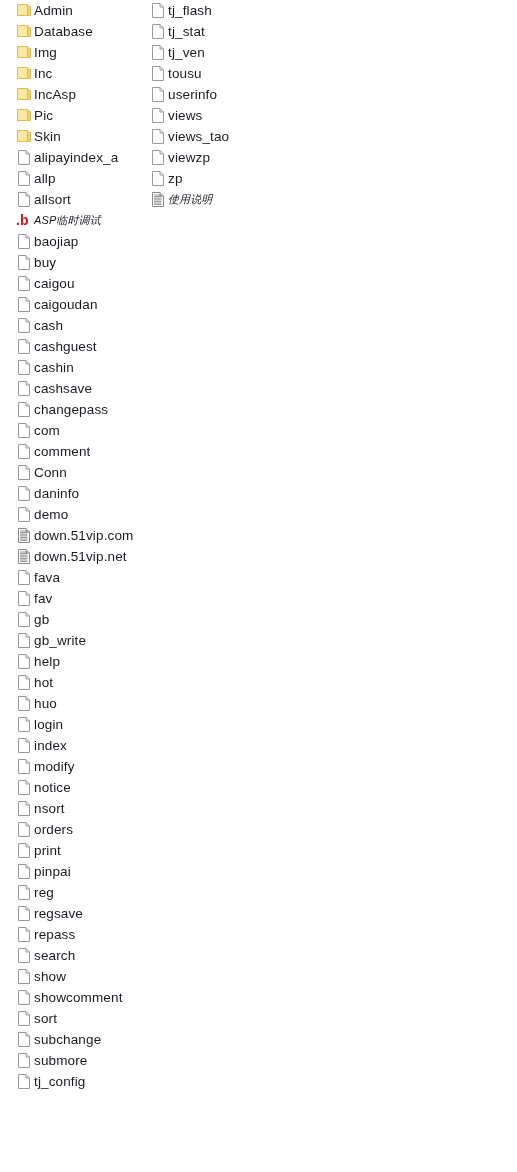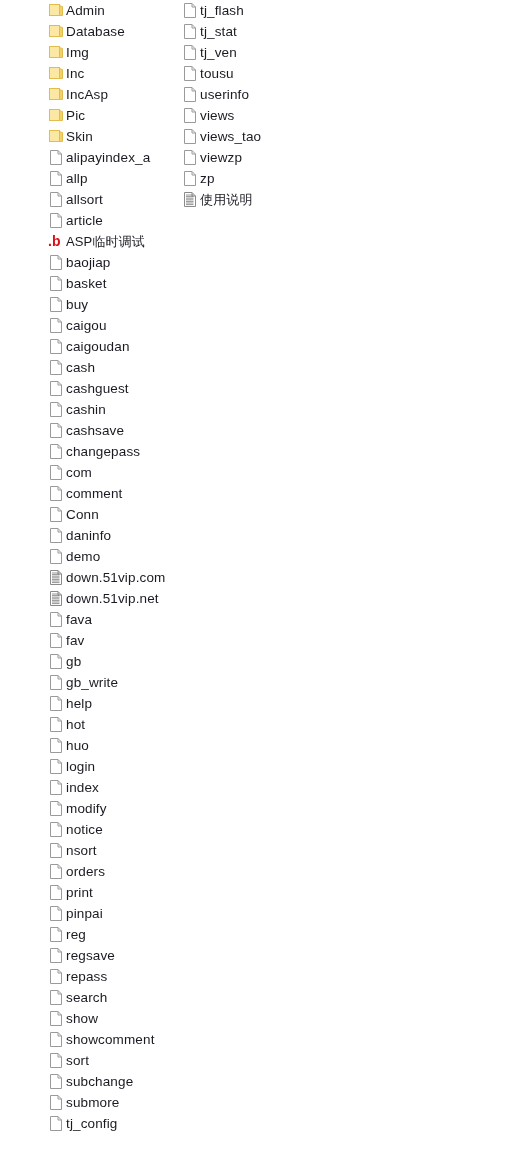--- a/index.html
+++ b/index.html
@@ -14,21 +14,20 @@
     overflow: hidden;
     font-family: "Liberation Sans", "DejaVu Sans", sans-serif;
     color: #1a1a22;
     -webkit-font-smoothing: antialiased;
   }
 
   #file-listing {
     position: relative;
     width: 481px;
     height: 1172px;
-    margin-left: 32px;
   }
 
   .column {
     position: absolute;
     top: 0;
   }
   .column.left  { left: 0px; }
   .column.right { left: 134px; }
 
   .file-row {
@@ -68,21 +67,22 @@
     color: #d8121a;
     font-family: "Liberation Sans", "DejaVu Sans", sans-serif;
     font-weight: bold;
     font-size: 14px;
     line-height: 17px;
     text-align: left;
   }
 
   
   .label.cjk {
-    font-size: 13px;
+    font-size: 11px;
+    font-style: italic;
   }
 </style>
 </head>
 <body>
 
 <div id="file-listing">
     <div class="column left">
       <div class="file-row">
         <span class="icon">
           <svg width="14" height="17" viewBox="0 0 14 17">
@@ -167,49 +167,31 @@
       <div class="file-row">
         <span class="icon">
           <svg width="14" height="17" viewBox="0 0 14 17">
             <path d="M1.5 1.5 L9 1.5 L12.5 5 L12.5 15.5 L1.5 15.5 Z" fill="#ffffff" stroke="#9a9a9a" stroke-width="1" stroke-linejoin="miter"></path>
             <path d="M9 1.5 L9 5 L12.5 5" fill="none" stroke="#9a9a9a" stroke-width="1"></path>
           </svg>
         </span>
         <span class="label">allsort</span>
       </div>
       <div class="file-row">
-        <span class="icon">
-          <svg width="14" height="17" viewBox="0 0 14 17">
-            <path d="M1.5 1.5 L9 1.5 L12.5 5 L12.5 15.5 L1.5 15.5 Z" fill="#ffffff" stroke="#9a9a9a" stroke-width="1" stroke-linejoin="miter"></path>
-            <path d="M9 1.5 L9 5 L12.5 5" fill="none" stroke="#9a9a9a" stroke-width="1"></path>
-          </svg>
-        </span>
-        <span class="label">article</span>
-      </div>
-      <div class="file-row">
         <span class="icon-b">.b</span>
         <span class="label cjk">ASP临时调试</span>
       </div>
       <div class="file-row">
         <span class="icon">
           <svg width="14" height="17" viewBox="0 0 14 17">
             <path d="M1.5 1.5 L9 1.5 L12.5 5 L12.5 15.5 L1.5 15.5 Z" fill="#ffffff" stroke="#9a9a9a" stroke-width="1" stroke-linejoin="miter"></path>
             <path d="M9 1.5 L9 5 L12.5 5" fill="none" stroke="#9a9a9a" stroke-width="1"></path>
           </svg>
         </span>
         <span class="label">baojiap</span>
-      </div>
-      <div class="file-row">
-        <span class="icon">
-          <svg width="14" height="17" viewBox="0 0 14 17">
-            <path d="M1.5 1.5 L9 1.5 L12.5 5 L12.5 15.5 L1.5 15.5 Z" fill="#ffffff" stroke="#9a9a9a" stroke-width="1" stroke-linejoin="miter"></path>
-            <path d="M9 1.5 L9 5 L12.5 5" fill="none" stroke="#9a9a9a" stroke-width="1"></path>
-          </svg>
-        </span>
-        <span class="label">basket</span>
       </div>
       <div class="file-row">
         <span class="icon">
           <svg width="14" height="17" viewBox="0 0 14 17">
             <path d="M1.5 1.5 L9 1.5 L12.5 5 L12.5 15.5 L1.5 15.5 Z" fill="#ffffff" stroke="#9a9a9a" stroke-width="1" stroke-linejoin="miter"></path>
             <path d="M9 1.5 L9 5 L12.5 5" fill="none" stroke="#9a9a9a" stroke-width="1"></path>
           </svg>
         </span>
         <span class="label">buy</span>
       </div>

